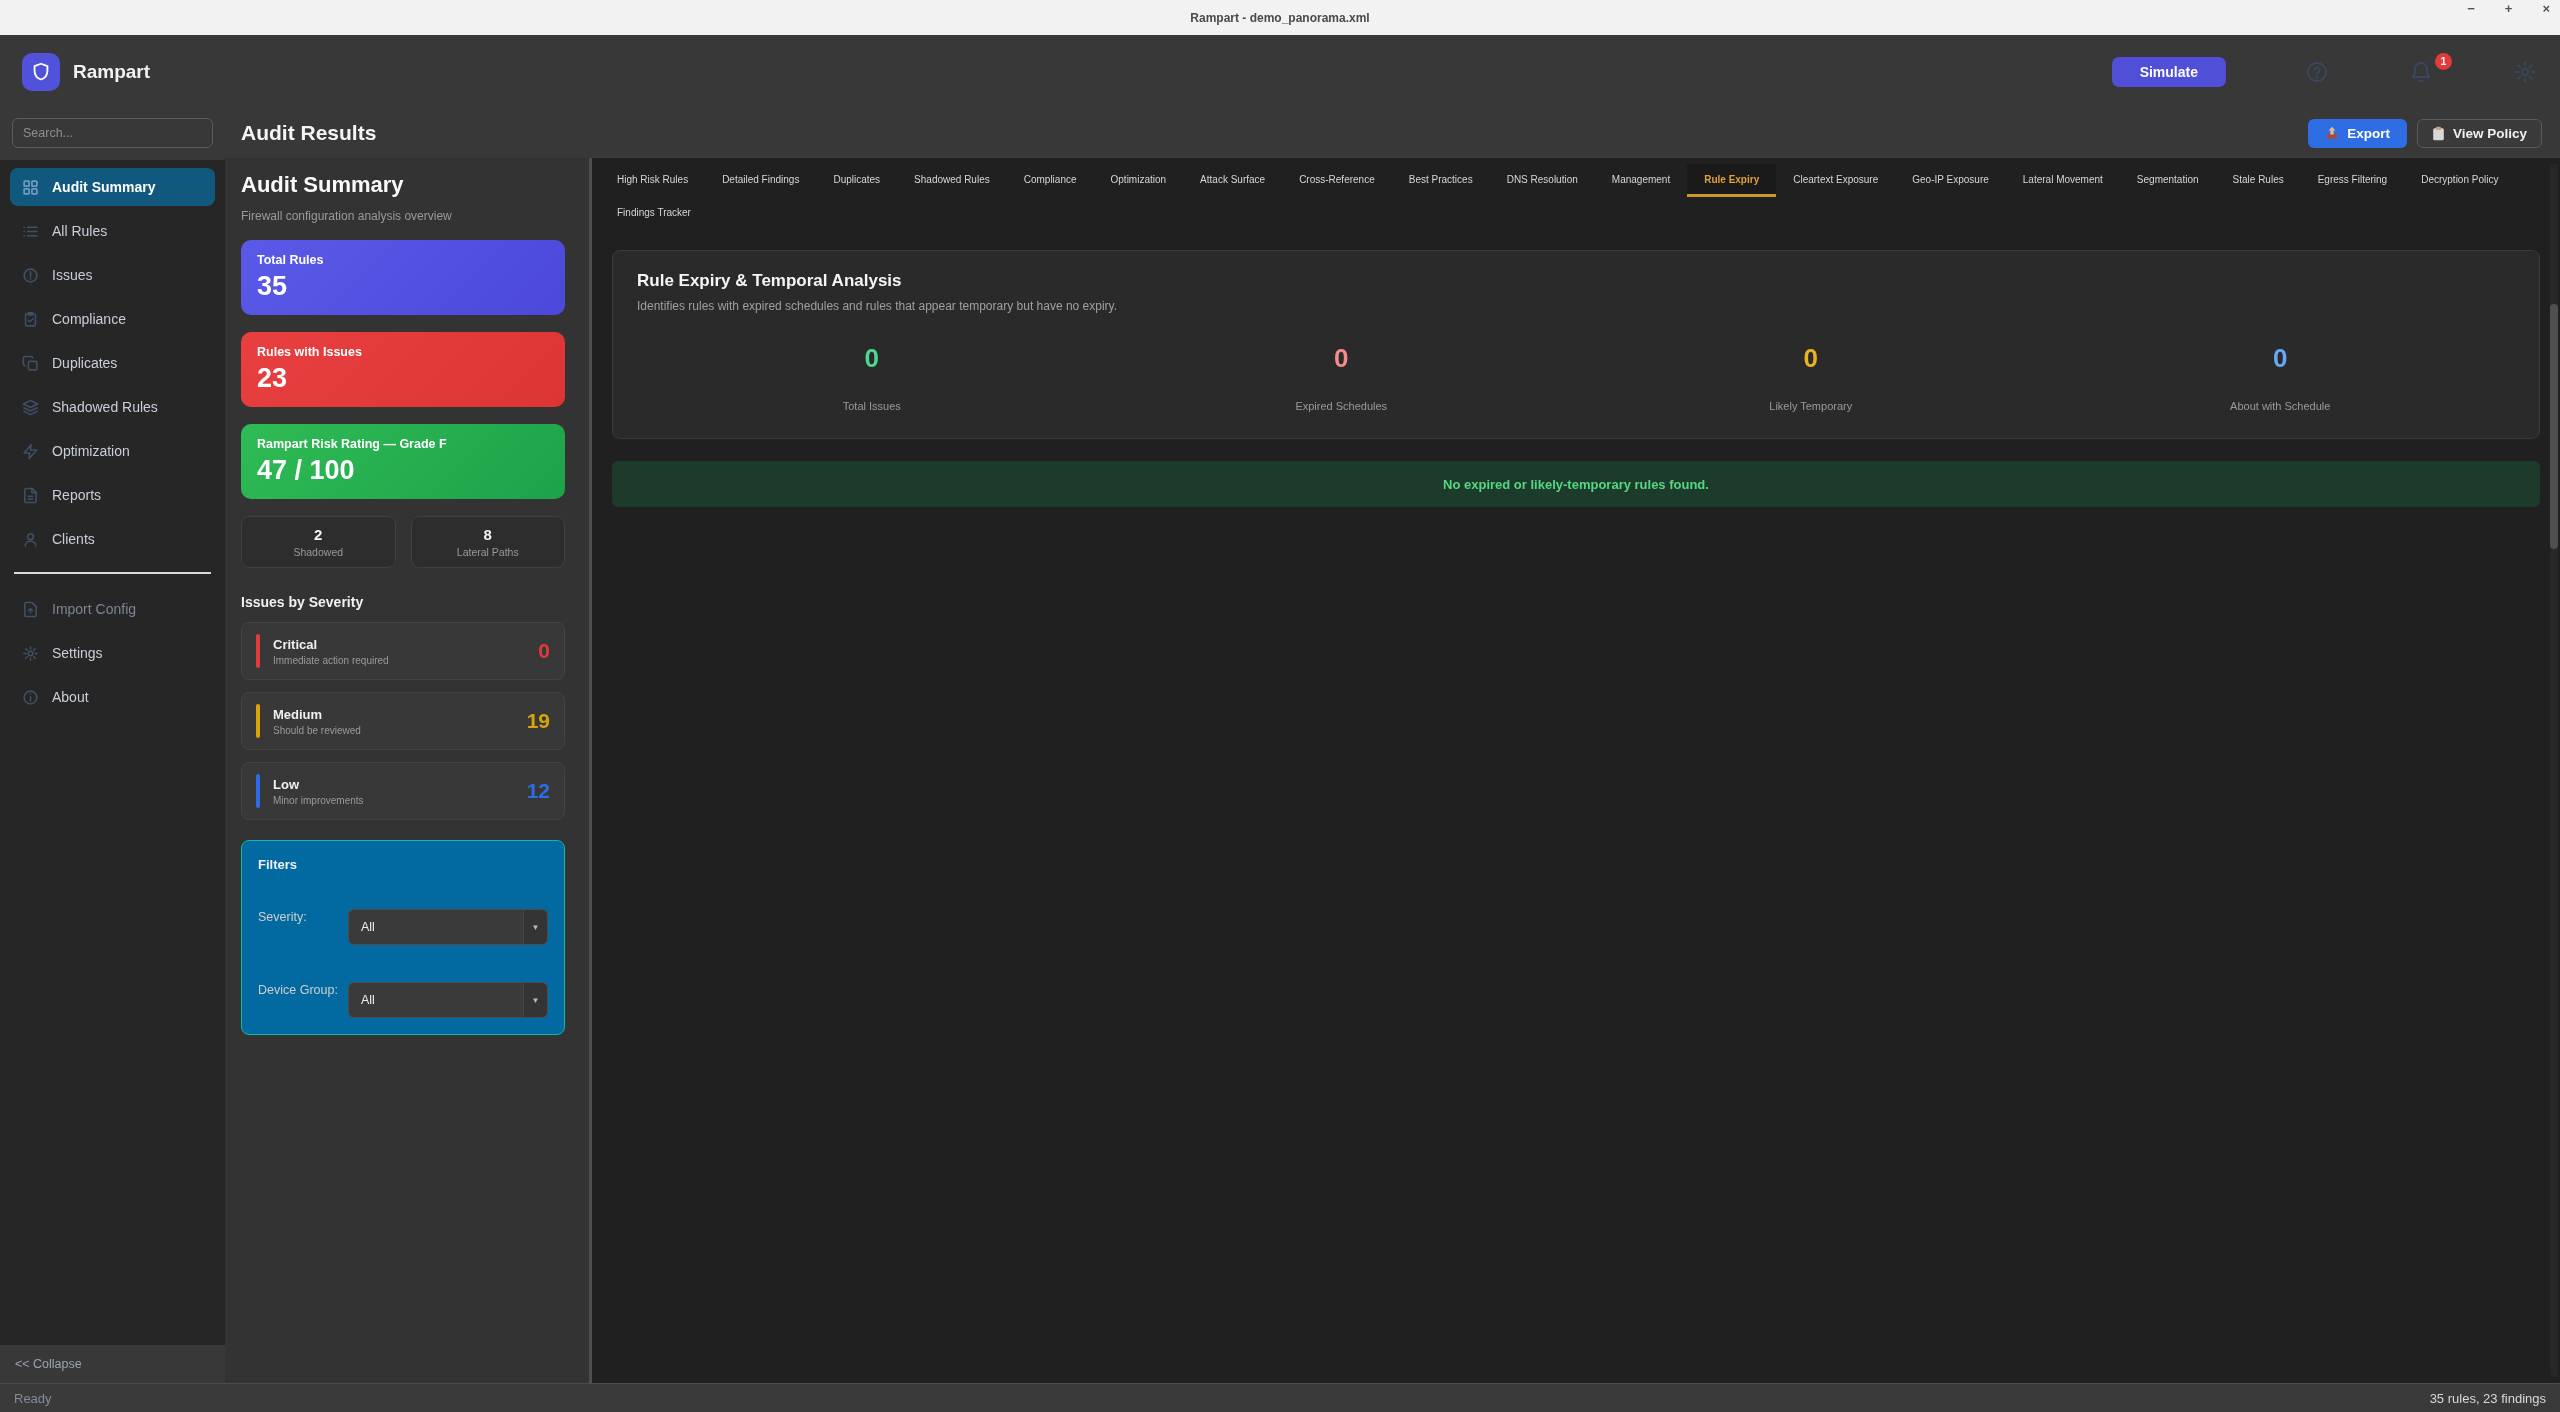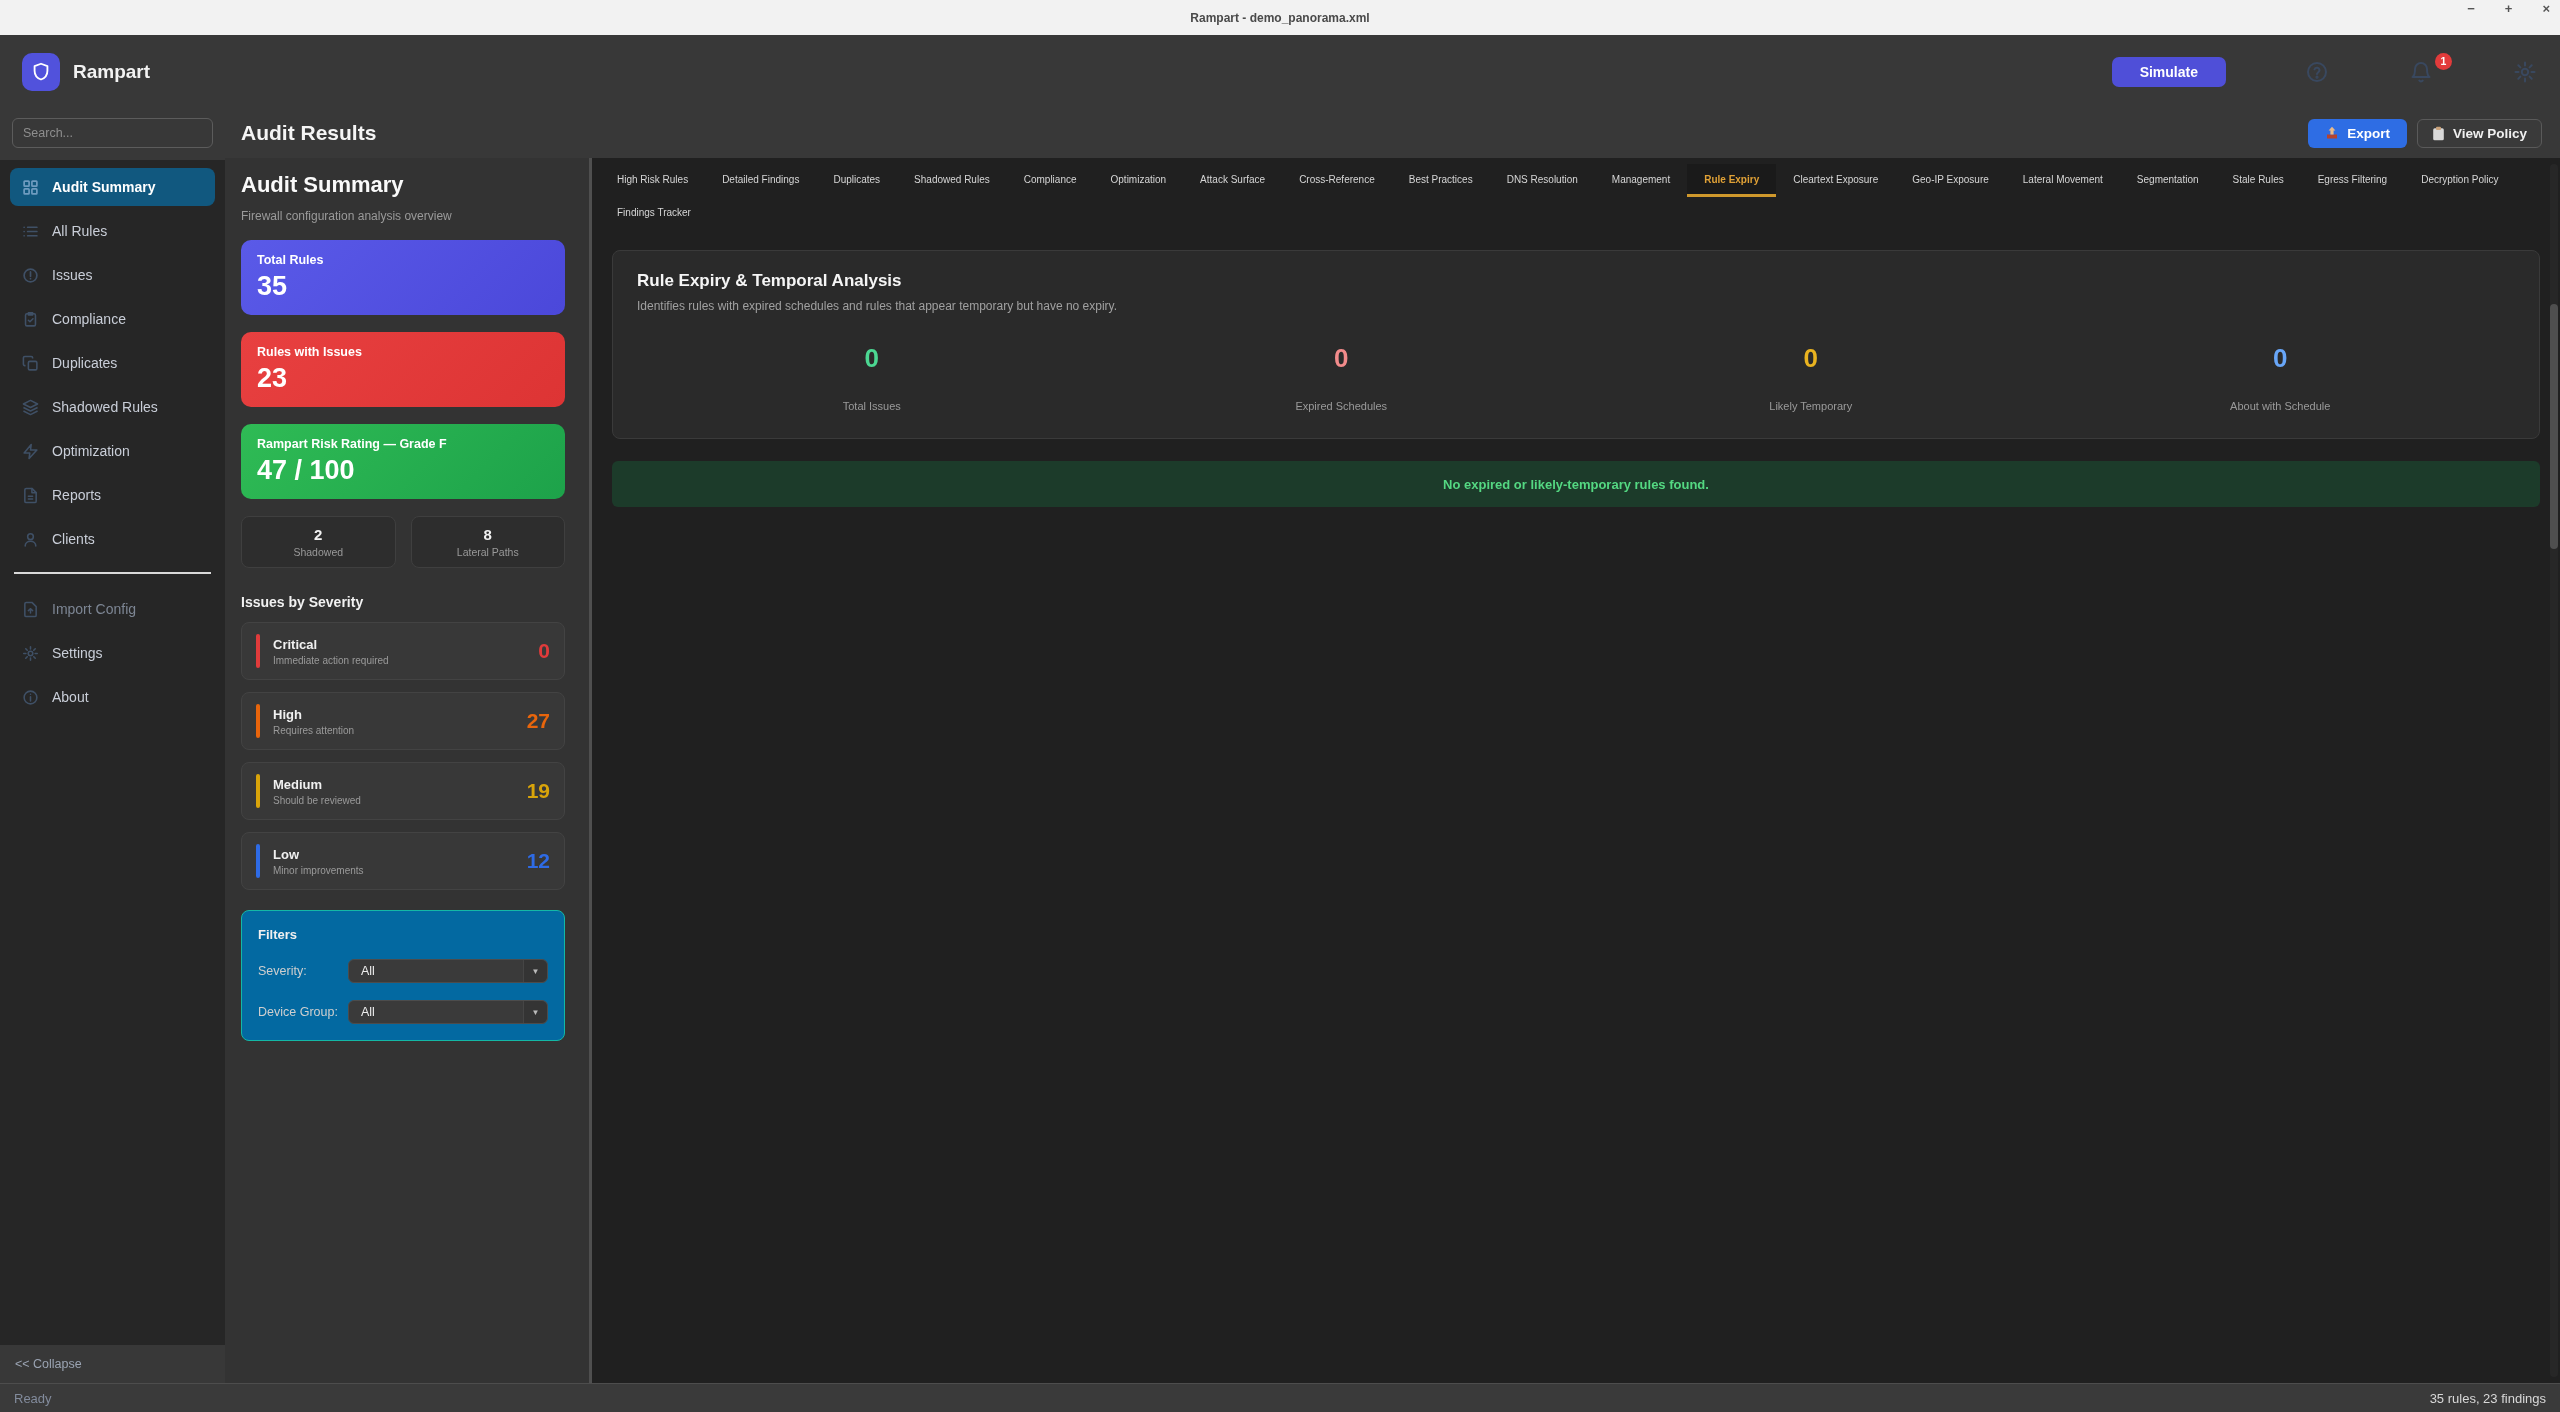--- a/index.html
+++ b/index.html
@@ -90,22 +90,22 @@
     margin-top:12px; display:flex; align-items:center; padding:0 14px; gap:13px; }
   .sev-bar { width:4px; height:34px; border-radius:2px; }
   .sev-name { color:#f0f0f0; font-size:13px; font-weight:bold; }
   .sev-desc { color:#9a9a9a; font-size:10px; margin-top:3px; }
   .sev-count { margin-left:auto; font-size:21px; font-weight:bold; }
   .filters-box { margin-top:20px; background:#0369a1; border:1px solid #14b8a6;
     border-radius:8px; padding:16px; }
   .filters-title { color:#f0f0f0; font-size:13px; font-weight:bold; }
   .filter-row { display:flex; align-items:center; margin-top:17px; }
   .filter-label { color:#cfcfcf; font-size:12.5px; width:90px; }
-  .select { flex:1; height:24px; background:#3a3a3a; border:1px solid #4c4c4c;
-    border-radius:6px; display:flex; align-items:center; cursor:pointer; }
+  .select { flex:1; height:36px; background:#3a3a3a; border:1px solid #4c4c4c;
+    border-radius:6px; display:flex; align-items:center; cursor:pointer;margin-top:20px; }
   .select-value { flex:1; color:#eee; font-size:12.5px; padding:0 12px; }
   .select-arrow { width:24px; height:100%; background:#343434; border-left:1px solid #454545;
     border-radius:0 6px 6px 0; display:flex; align-items:center; justify-content:center;
     color:#bbb; font-size:8px; }
 
   
   .main-area { flex:1; background:#202020; display:flex; flex-direction:column;
     position:relative; min-width:0; }
   .tabs { display:flex; flex-wrap:wrap; padding:6px 8px 0; }
   .tab { padding:10px 17px 9px; font-size:10px; color:#d6d6d6; cursor:pointer;
@@ -341,28 +341,20 @@
 
           <div class="sev-row">
             <div class="sev-bar" style="background: rgb(224, 59, 59);"></div>
             <div>
               <div class="sev-name">Critical</div>
               <div class="sev-desc">Immediate action required</div>
             </div>
             <div class="sev-count" style="color: rgb(224, 59, 59);">0</div>
           </div>
           <div class="sev-row">
-            <div class="sev-bar" style="background: rgb(232, 101, 12);"></div>
-            <div>
-              <div class="sev-name">High</div>
-              <div class="sev-desc">Requires attention</div>
-            </div>
-            <div class="sev-count" style="color: rgb(232, 101, 12);">27</div>
-          </div>
-          <div class="sev-row">
             <div class="sev-bar" style="background: rgb(217, 164, 10);"></div>
             <div>
               <div class="sev-name">Medium</div>
               <div class="sev-desc">Should be reviewed</div>
             </div>
             <div class="sev-count" style="color: rgb(217, 164, 10);">19</div>
           </div>
           <div class="sev-row">
             <div class="sev-bar" style="background: rgb(46, 107, 230);"></div>
             <div>

